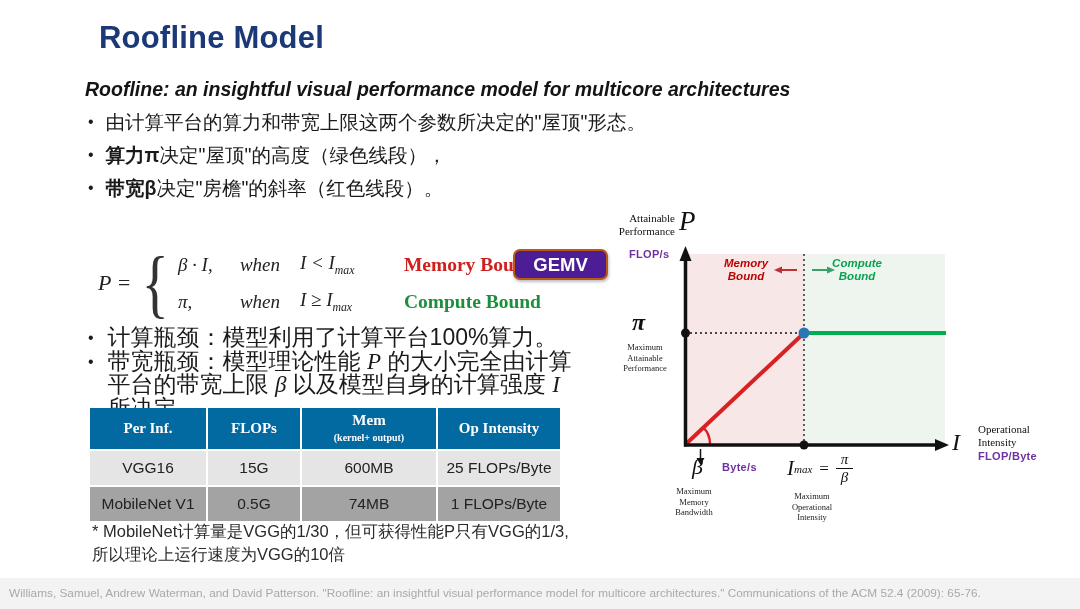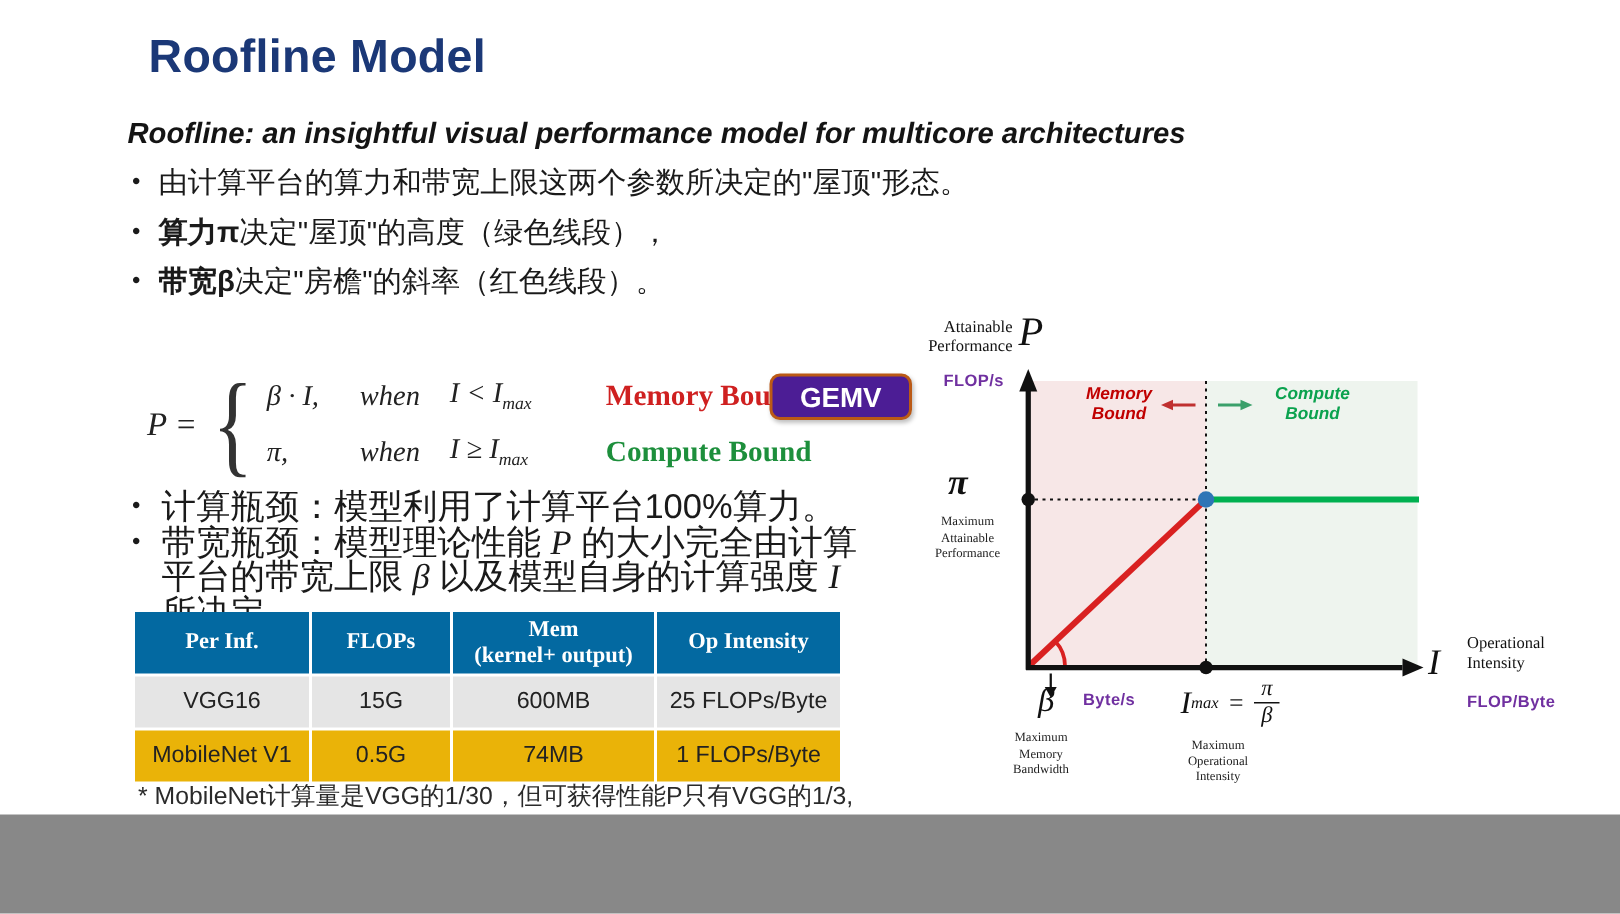--- a/index.html
+++ b/index.html
@@ -1,17 +1,17 @@
 <!DOCTYPE html>
 <html><head>
 <meta charset="utf-8">
 <style>
   * { margin:0; padding:0; box-sizing:border-box; }
   body { background:#888; font-family:"Liberation Sans", sans-serif; }
-  .slide { position:relative; width:1080px; height:543px; background:#ffffff; overflow:hidden; }
+  .slide { position:relative; width:1080px; height:609px; background:#ffffff; overflow:hidden; }
 
   .title { position:absolute; left:99px; top:20px; font-size:31px; font-weight:bold; color:#1b3877; letter-spacing:0.2px; }
   .subtitle { position:absolute; left:85px; top:78px; font-size:19.5px; font-weight:bold; font-style:italic; color:#141414; }
 
   .bullets-top { position:absolute; left:88px; top:110px; width:640px; }
   .bullet { display:flex; font-size:19.5px; color:#1a1a1a; line-height:24px; margin-bottom:9px; }
   .bullet::before { content:"•"; margin-right:12px; font-size:16px; line-height:24px; }
   .bold-lead { font-weight:bold; }
 
   
@@ -36,23 +36,23 @@
   .bullet2 { display:flex; font-size:23px; color:#1a1a1a; line-height:23.5px; }
   .bullet2::before { content:"•"; margin-right:14px; font-size:16px; }
   .mvar { font-family:"Liberation Serif", serif; font-style:italic; }
 
   
   table.data { position:absolute; left:88px; top:406px; border-collapse:separate; border-spacing:2.5px; table-layout:fixed; }
   table.data th, table.data td { text-align:center; vertical-align:middle; }
   table.data th { background:#0369a1; color:#ffffff; font-weight:bold; font-size:15px; height:41px; line-height:17px;font-family:Liberation Serif, serif; }
   table.data td { font-size:15.5px; color:#222; height:34px; }
   tr.row-a td { background:#e5e5e5; }
-  tr.row-b td { background:#eab308; }
+  tr.row-b td { background:#a3a3a3; }
   .c0{width:116px}.c1{width:92px}.c2{width:134px}.c3{width:122px}
-  .th-sub { display:block; font-size:15px; }
+  .th-sub { display:block; font-size:10px; }
 
   .footnote { position:absolute; left:92px; top:520px; font-size:16.5px; color:#2a2a2a; line-height:22.5px; }
 
   .citation-bar { position:absolute; left:0; bottom:0; width:1080px; height:31px; background:#f3f3f3; }
   .citation-text { font-size:11.8px; color:#a9a9a9; line-height:31px; padding-left:9px; white-space:nowrap; }
 
   
   .chart { position:absolute; left:615px; top:205px; width:465px; height:335px; }
   .chart svg { position:absolute; left:0; top:0; }
   .clabel { position:absolute; }
@@ -140,20 +140,23 @@
       <td>1 FLOPs/Byte</td>
     </tr>
   </tbody>
     </table>
 
   <div class="footnote">
     <div>* MobileNet计算量是VGG的1/30，但可获得性能P只有VGG的1/3,</div>
     <div>所以理论上运行速度为VGG的10倍</div>
   </div>
 
+  <div class="citation-bar">
+    <div class="citation-text">Williams, Samuel, Andrew Waterman, and David Patterson. "Roofline: an insightful visual performance model for multicore architectures." Communications of the ACM 52.4 (2009): 65-76.</div>
+  </div>
 
   <div class="chart">
     <svg width="465" height="335" viewBox="0 0 465 335">
       <rect x="72" y="49" width="117" height="190" fill="#f7e7e7"></rect>
       <rect x="189" y="49" width="141" height="190" fill="#eef4ee"></rect>
       <line x1="75" y1="128" x2="186" y2="128" stroke="#111" stroke-width="1.3" stroke-dasharray="2 3"></line>
       <line x1="189" y1="49" x2="189" y2="238" stroke="#111" stroke-width="1.3" stroke-dasharray="2 3"></line>
       <line x1="72" y1="238" x2="189" y2="128" stroke="#d92121" stroke-width="4"></line>
       <line x1="189" y1="128" x2="331" y2="128" stroke="#00B050" stroke-width="4"></line>
       <path d="M 95 239 A 24 24 0 0 0 88.5 222.5" fill="none" stroke="#d92121" stroke-width="2.5"></path>
@@ -176,21 +179,21 @@
       <div>Attainable</div>
       <div>Performance</div>
     </div>
     <div class="clabel sym" style="left:64px; top:1px; font-size:27px;">P</div>
     <div class="clabel purple" style="left:14px; top:43px;">FLOP/s</div>
 
     <div class="clabel membound" style="left:100px; top:52px; width:62px;">
       <div>Memory</div>
       <div>Bound</div>
     </div>
-    <div class="clabel compbound" style="left:228px; top:52px; width:64px;">
+    <div class="clabel compbound" style="left:210px; top:52px; width:64px;">
       <div>Compute</div>
       <div>Bound</div>
     </div>
 
     <div class="clabel sym" style="left:17px; top:104px; font-size:24px; font-weight:bold;">π</div>
     <div class="clabel serif-cap" style="left:0px; top:137px; width:60px;">
       <div>Maximum</div>
       <div>Attainable</div>
       <div>Performance</div>
     </div>
@@ -215,17 +218,17 @@
     <div class="clabel serif-cap" style="left:158px; top:286px; width:78px;">
       <div>Maximum</div>
       <div>Operational</div>
       <div>Intensity</div>
     </div>
 
     <div class="clabel sym" style="left:337px; top:224px; font-size:24px;">I</div>
     <div class="clabel" style="left:363px; top:218px;">
       <div class="serif-s">Operational</div>
       <div class="serif-s">Intensity</div>
-      <div class="purple" style="margin-top:14px;">FLOP/Byte</div>
+      <div class="purple" style="margin-top:2px;">FLOP/Byte</div>
     </div>
   </div>
 
 </div>
 
 </body></html>

